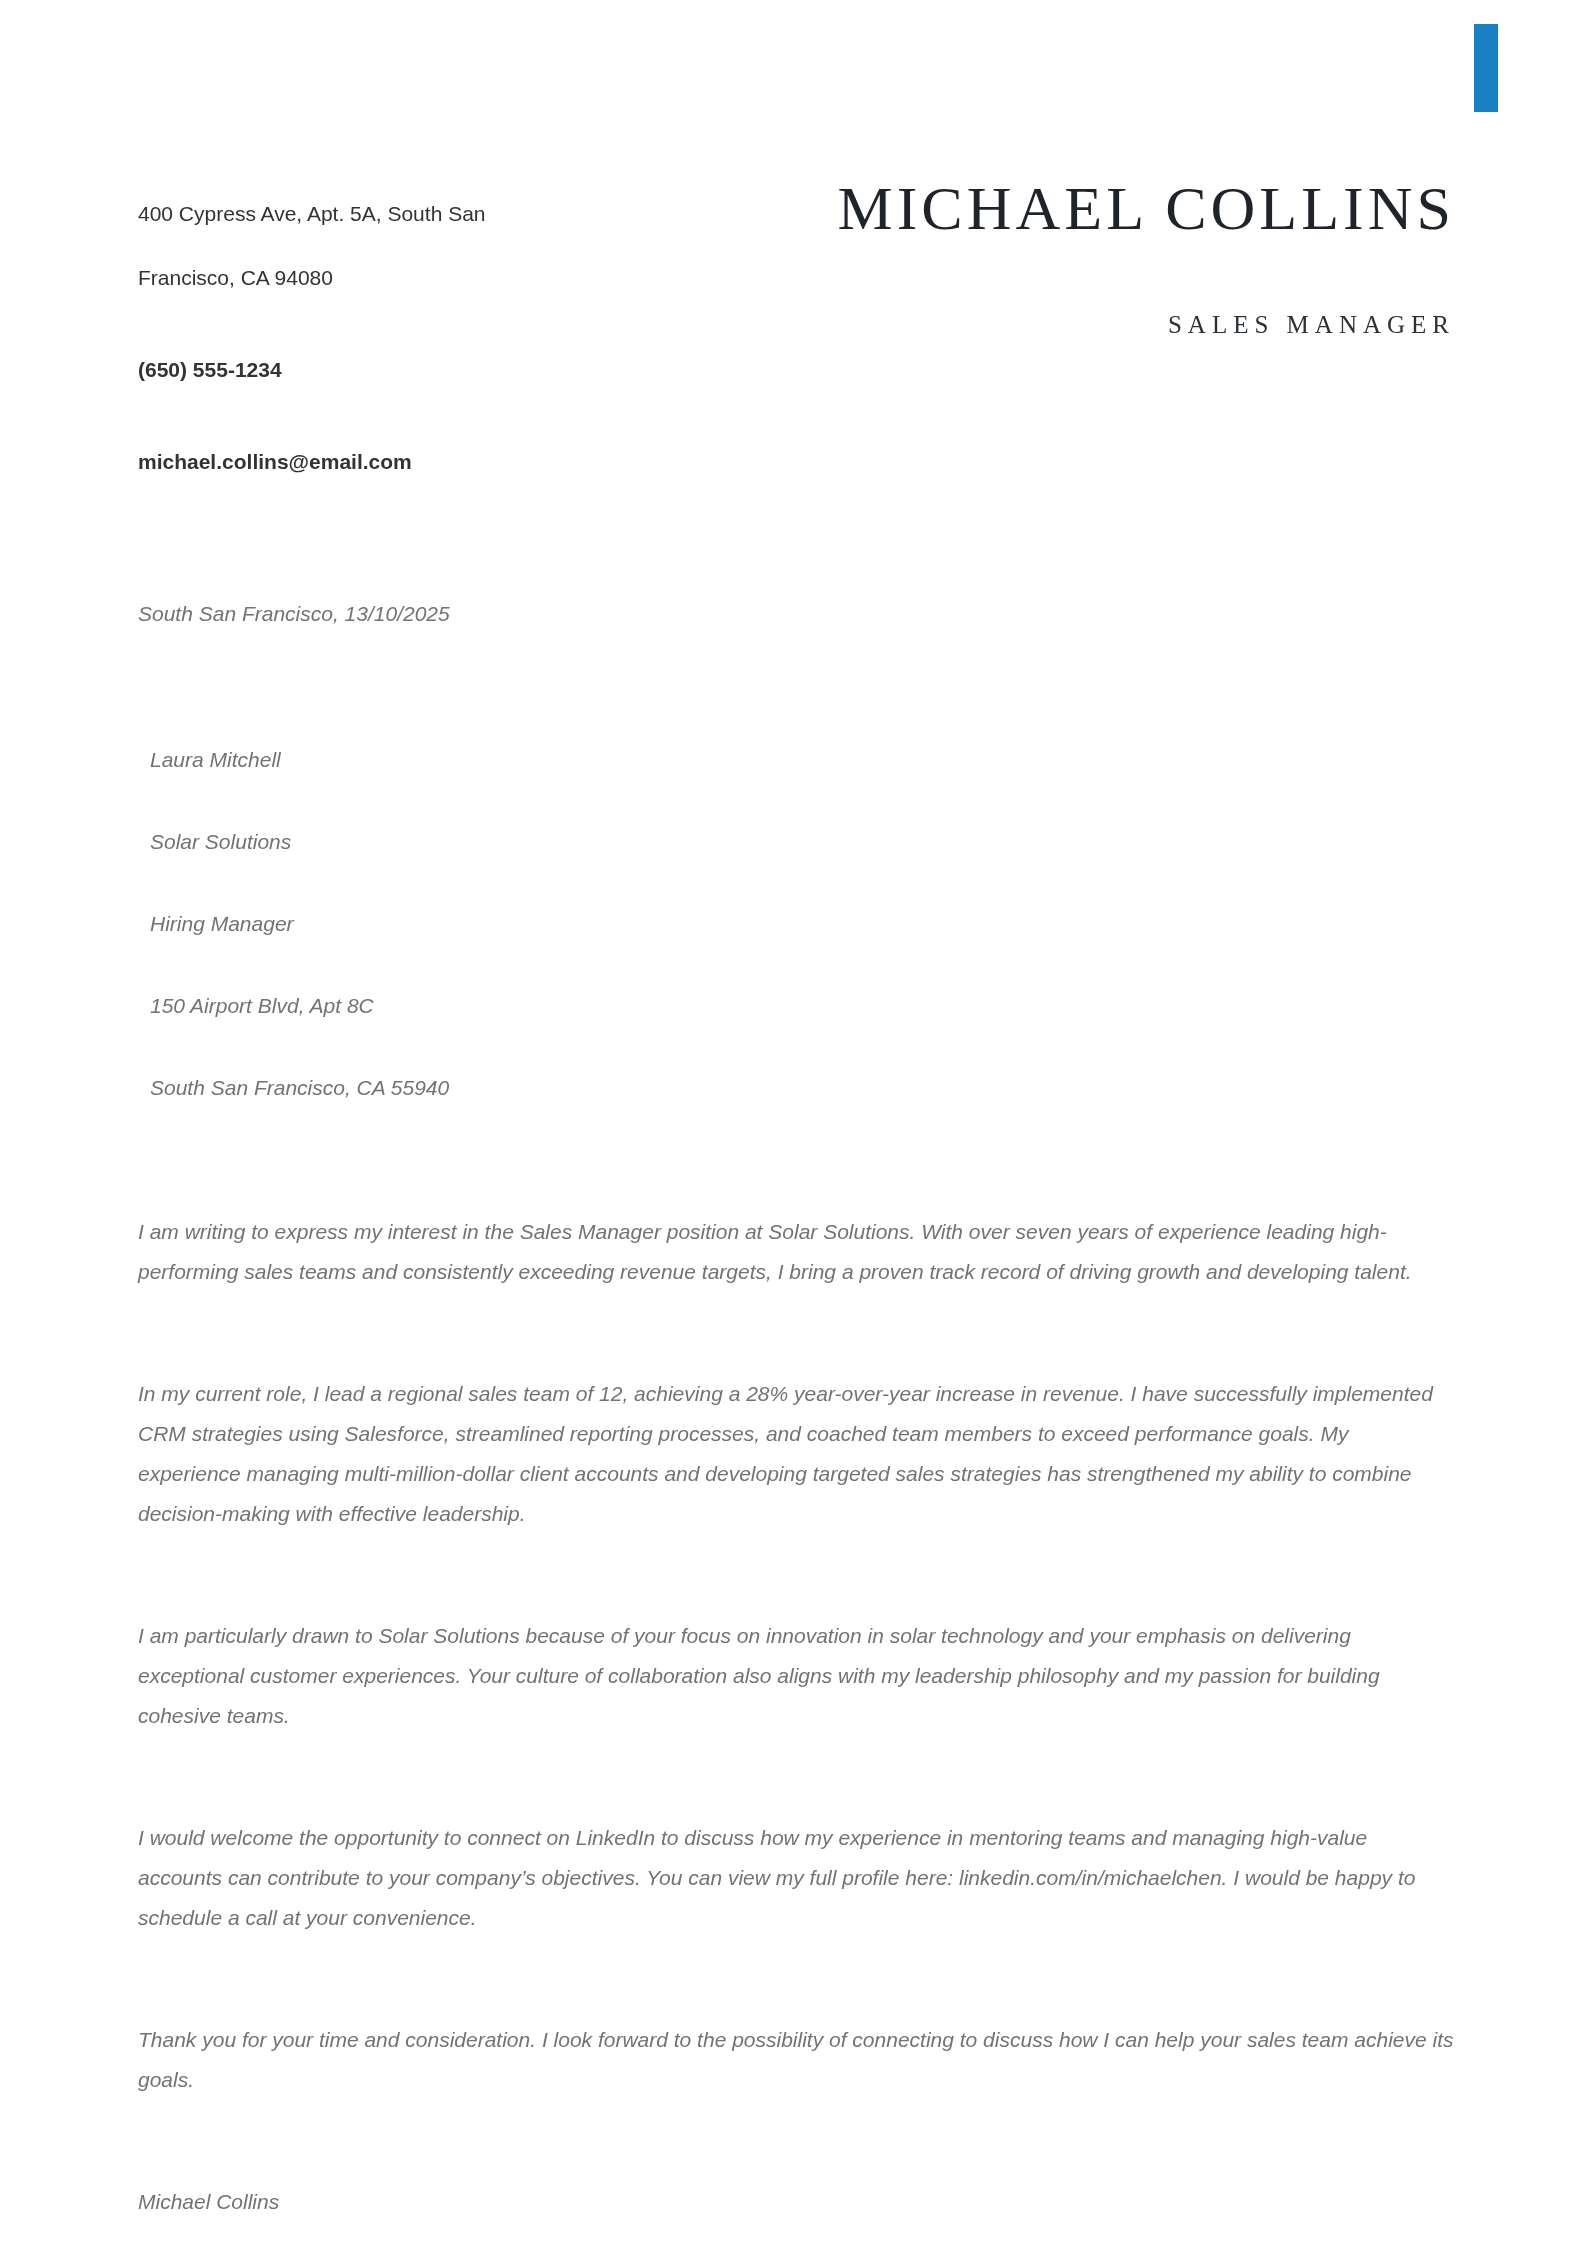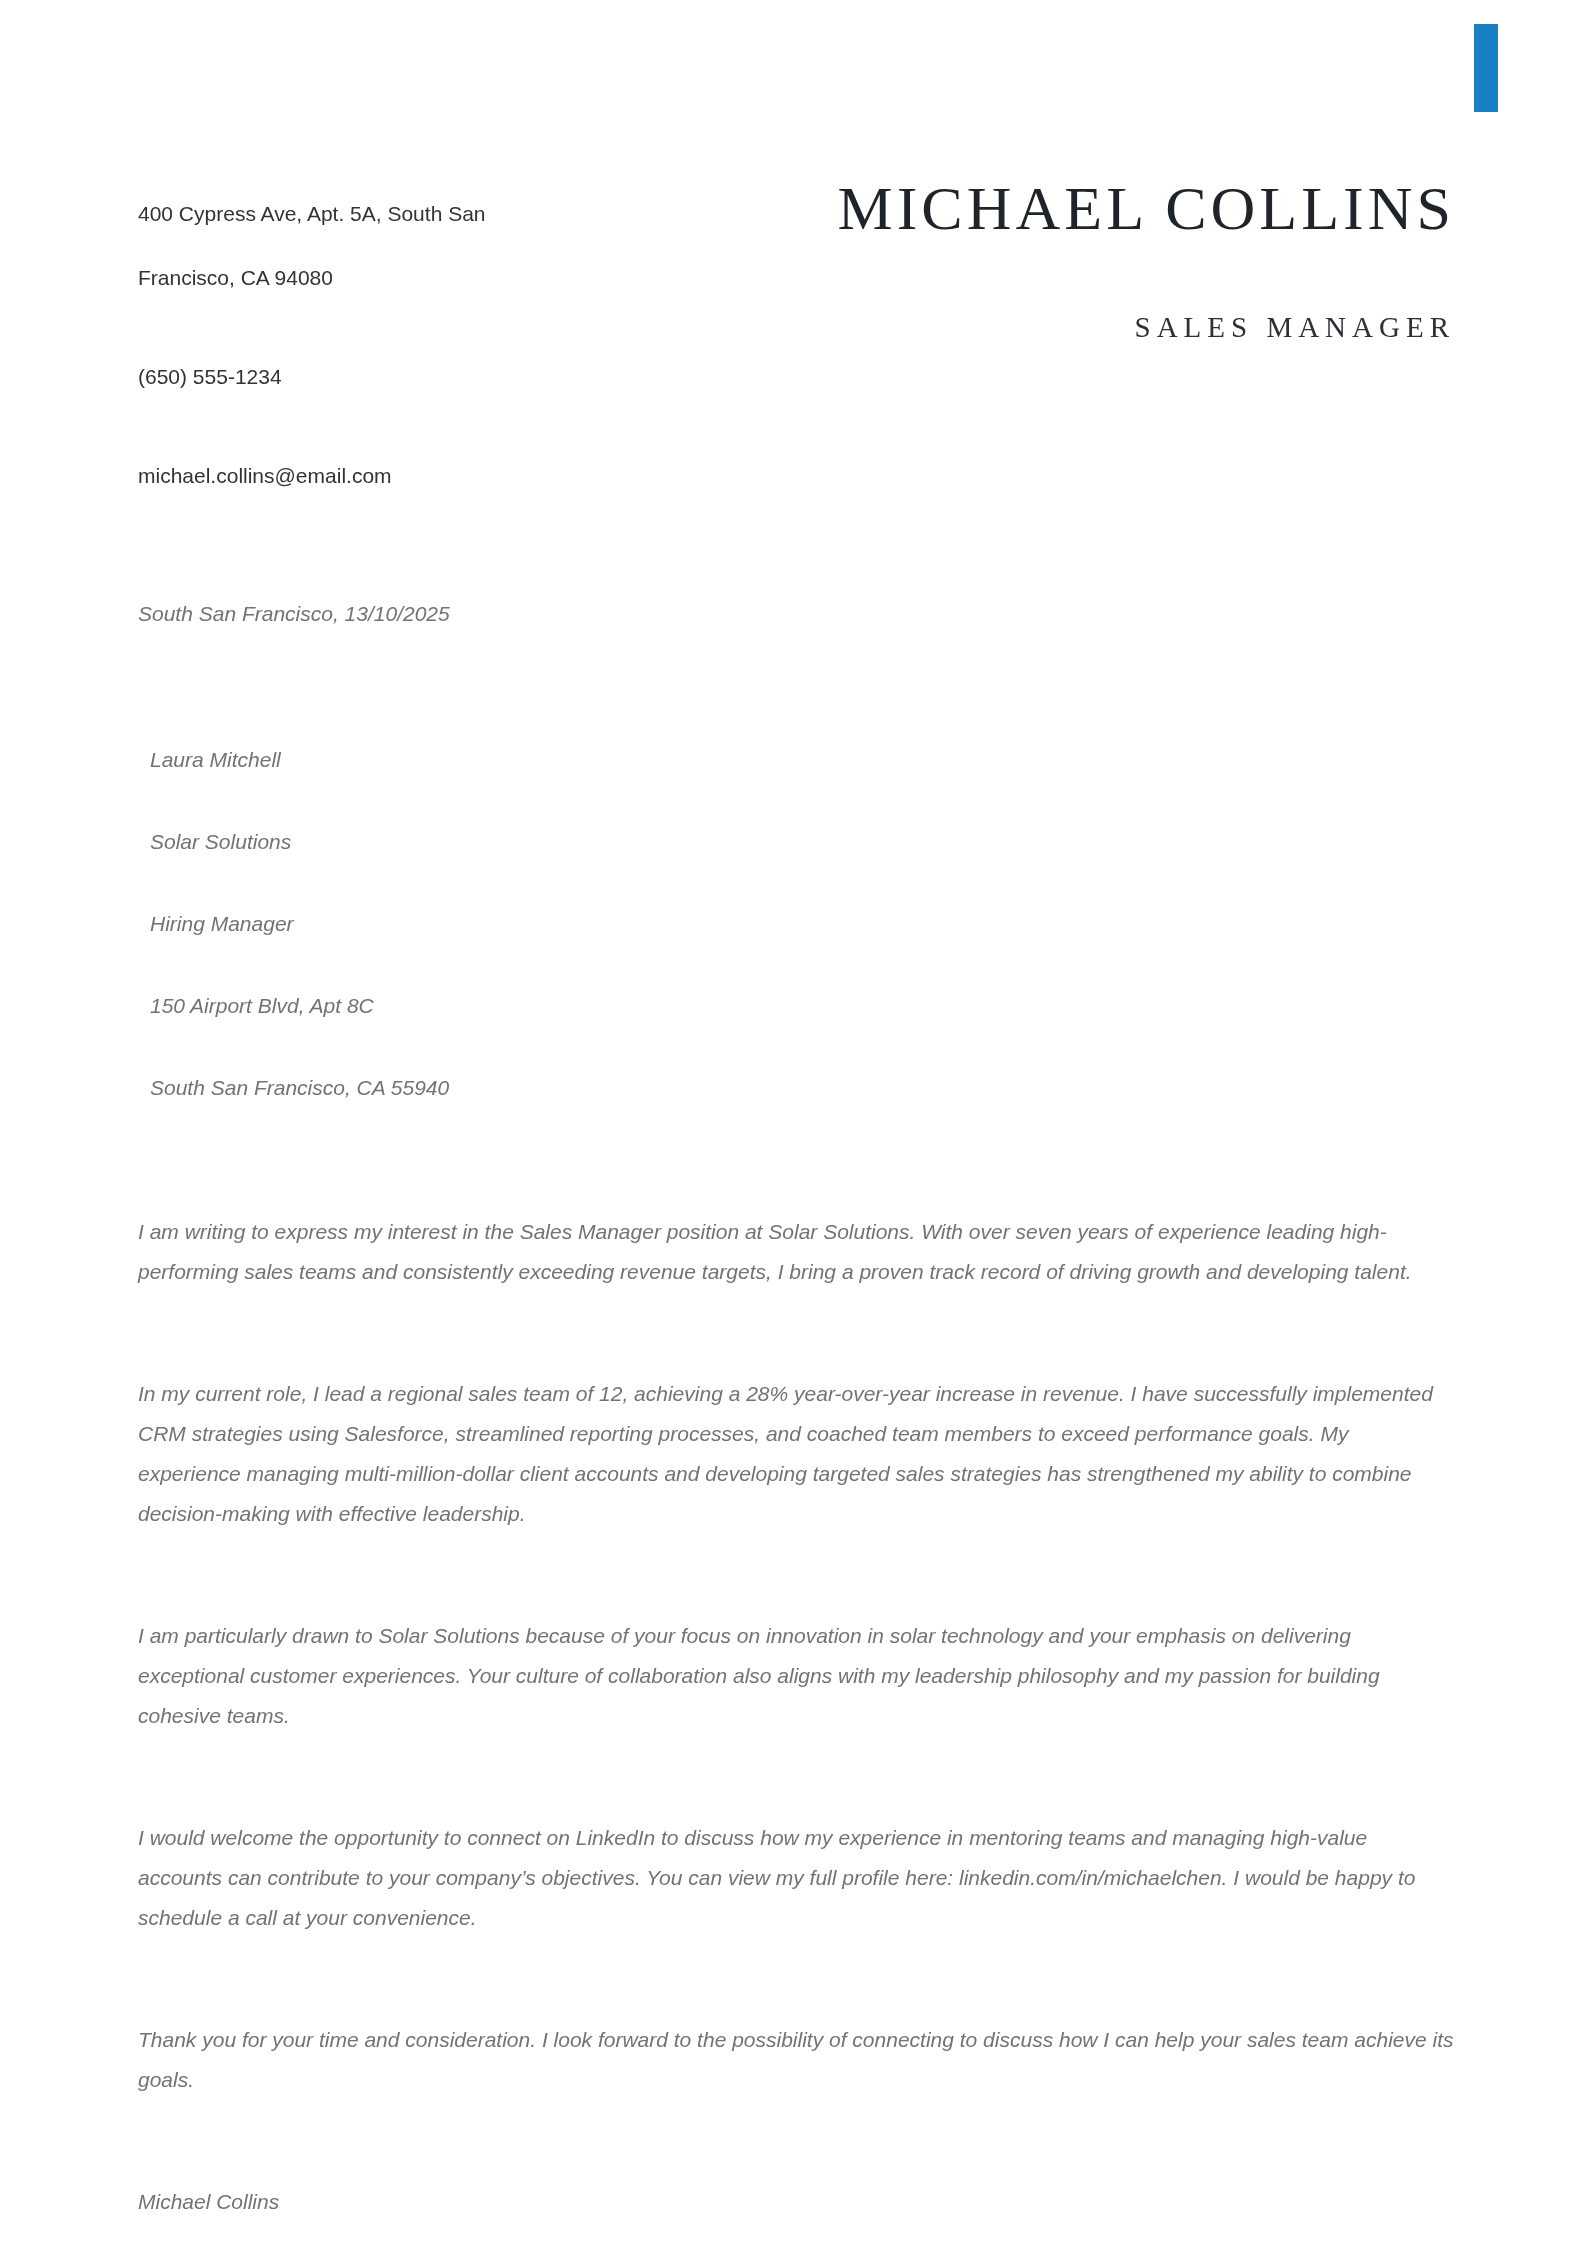--- a/index.html
+++ b/index.html
@@ -25,40 +25,40 @@
     position:absolute;
     left:90px;
     top:146px;
     width:400px;
     font-size:21px;
     line-height:40px;
     color:#333333;
     font-style:normal;
   }
   .contact .phone-line,
-  .contact .email-line { margin-top:35px; }
+  .contact .email-line { margin-top:28px;font-weight:bold; }
   .identity {
     position:absolute;
     right:133px;
     top:123px;
     text-align:right;
   }
   .name {
     font-family:"Liberation Serif", serif;
     font-weight:400;
     font-size:62px;
     letter-spacing:4px;
     line-height:1.2;
     color:#1f242b;
     white-space:nowrap;
   }
   .job-title {
     margin-top:42px;
     font-family:"Liberation Serif", serif;
-    font-size:29px;
+    font-size:25px;
     letter-spacing:6px;
     color:#2c3136;
     white-space:nowrap;
   }
   .letter {
     position:absolute;
     left:90px;
     top:546px;
     width:1365px;
     font-style:italic;

